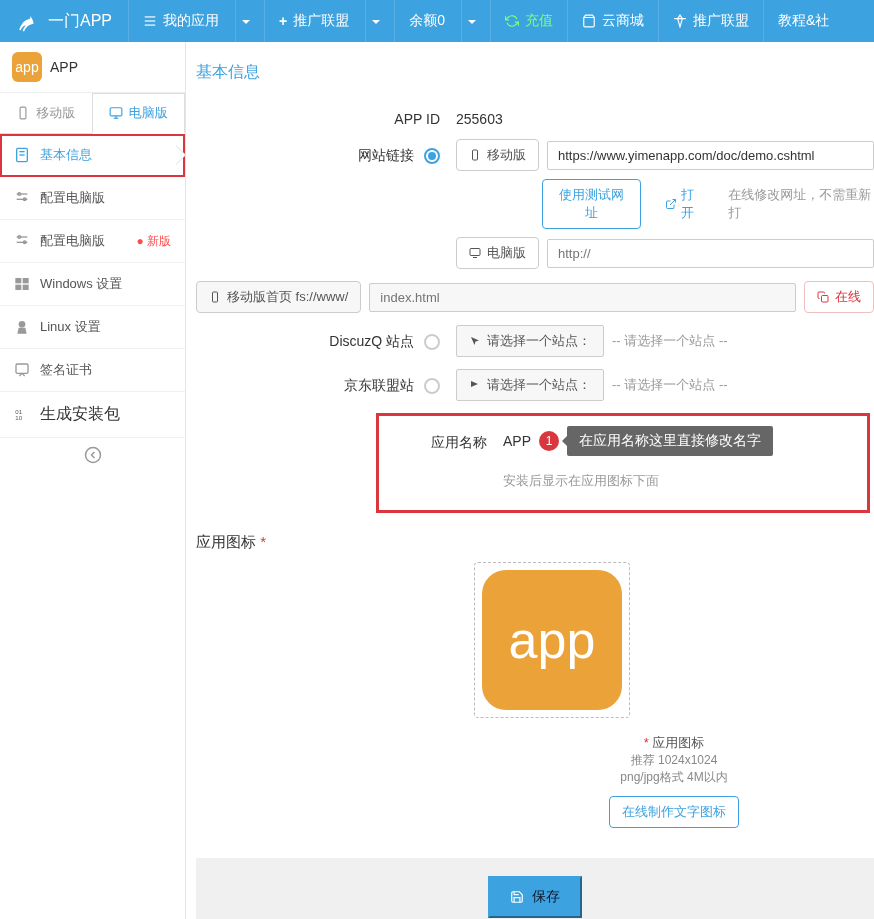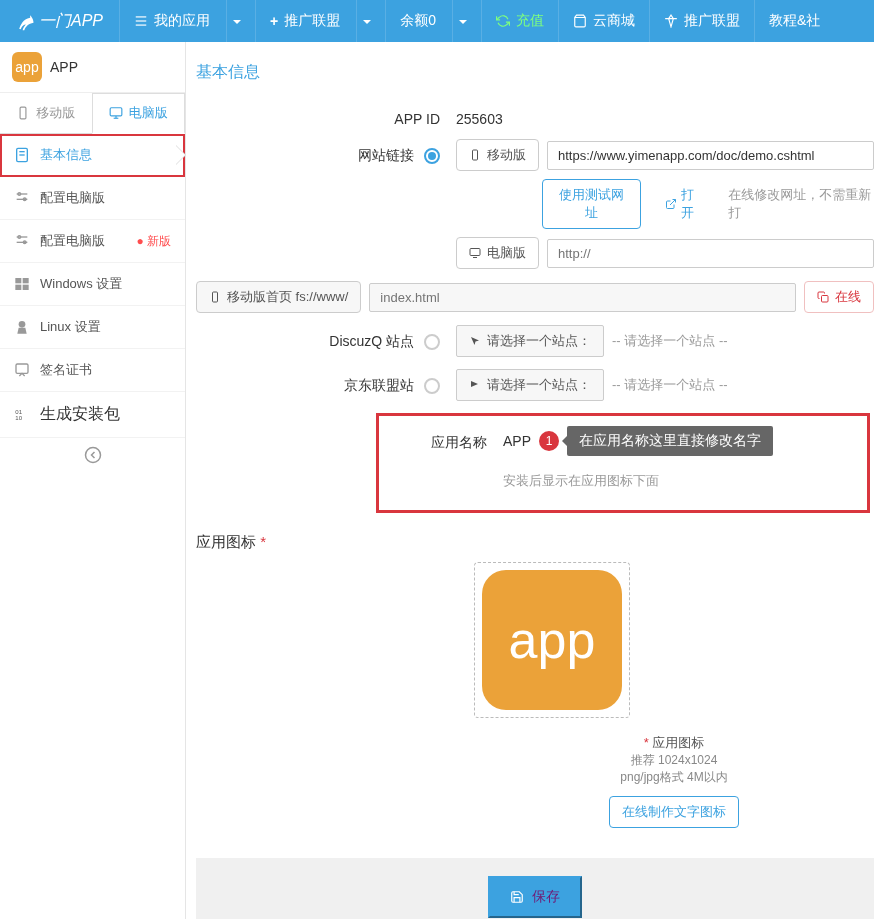--- a/index.html
+++ b/index.html
@@ -1,20 +1,20 @@
 <!DOCTYPE html>
 <html><head>
 <meta charset="utf-8">
 <style>
 * { box-sizing: border-box; margin: 0; padding: 0; }
 body { font-family: "Microsoft YaHei", Arial, sans-serif; font-size: 14px; color: #333; background: #fff; overflow: hidden; }
 
 
 .top-nav { background: #3ca2e0; height: 42px; display: flex; align-items: center; color: #fff; font-size: 14px; }
-.brand { display: flex; align-items: flex-start; padding: 0 16px; gap: 3px; font-size: 16px; font-style: italic; }
+.brand { display: flex; align-items: flex-end; padding: 0 16px; gap: 12px; font-size: 16px; }
 .brand svg { width: 20px; height: 20px; fill: #fff; }
 .nav-item { padding: 0 14px; height: 42px; display: flex; align-items: center; gap: 6px; cursor: pointer; position: relative; border-left: 1px solid rgba(255,255,255,0.15); white-space: nowrap; }
 .nav-item .caret-sep { width: 1px; height: 42px; background: rgba(255,255,255,0.15); margin: 0 -14px 0 10px; }
 .nav-recharge { color: #7eff7e; }
 .nav-icon { width: 14px; height: 14px; display: inline-block; }
 
 
 .layout { display: flex; }
 .sidebar { width: 186px; border-right: 1px solid #e5e5e5; background: #fff; }
 .app-header { display: flex; align-items: center; gap: 8px; padding: 10px 12px; border-bottom: 1px solid #eee; }
@@ -40,21 +40,21 @@
 .section-title { color: #3ca2e0; font-size: 16px; margin-bottom: 20px; }
 .form-row { display: flex; align-items: flex-start; margin-bottom: 12px; }
 .form-label { width: 260px; text-align: right; padding-right: 16px; padding-top: 8px; color: #333; font-size: 14px; }
 .form-control { flex: 1; display: flex; flex-direction: column; gap: 8px; }
 .control-line { display: flex; align-items: center; gap: 8px; }
 .radio-circle { width: 16px; height: 16px; border: 2px solid #3ca2e0; border-radius: 50%; display: inline-flex; align-items: center; justify-content: center; flex-shrink: 0; }
 .radio-circle.checked::after { content: ""; width: 8px; height: 8px; background: #3ca2e0; border-radius: 50%; }
 .radio-circle.unchecked { border-color: #ccc; }
 .btn { border: 1px solid #ccc; background: #fff; padding: 6px 12px; border-radius: 4px; cursor: pointer; font-size: 13px; display: inline-flex; align-items: center; gap: 6px; color: #555; }
 .btn-primary-outline { border-color: #3ca2e0; color: #3ca2e0; }
-.btn-primary { background: #3ca2e0; border-color: #3ca2e0; color: #701a75; padding: 10px 20px; font-size: 14px; }
+.btn-primary { background: #3ca2e0; border-color: #3ca2e0; color: #0f172a; padding: 10px 20px; font-size: 14px; }
 .secondary-btn-row { display: flex; align-items: center; gap: 24px; margin-left: 86px; }
 .input { border: 1px solid #ccc; padding: 6px 10px; border-radius: 2px; font-size: 13px; flex: 1; color: #333; }
 .input.readonly { background: #f7f7f7; color: #999; }
 .static-text { color: #333; padding-top: 8px; font-size: 14px; }
 .app-name-cell { display: flex; align-items: center; gap: 8px; position: relative; }
 .badge-num { background: #d9363e; color: #fff; width: 20px; height: 20px; border-radius: 50%; display: inline-flex; align-items: center; justify-content: center; font-size: 12px; }
 .tooltip-box { background: #666; color: #fff; padding: 6px 12px; border-radius: 2px; font-size: 14px; position: relative; }
 .tooltip-box::before { content: ""; position: absolute; left: -10px; top: 50%; transform: translateY(-50%); border: 5px solid transparent; border-right-color: #666; }
 .highlight-box { border: 3px solid #d9363e; padding: 10px 0 20px 0; }
 .helper-below { margin-left: 0; color: #999; font-size: 13px; margin-top: 8px; }

